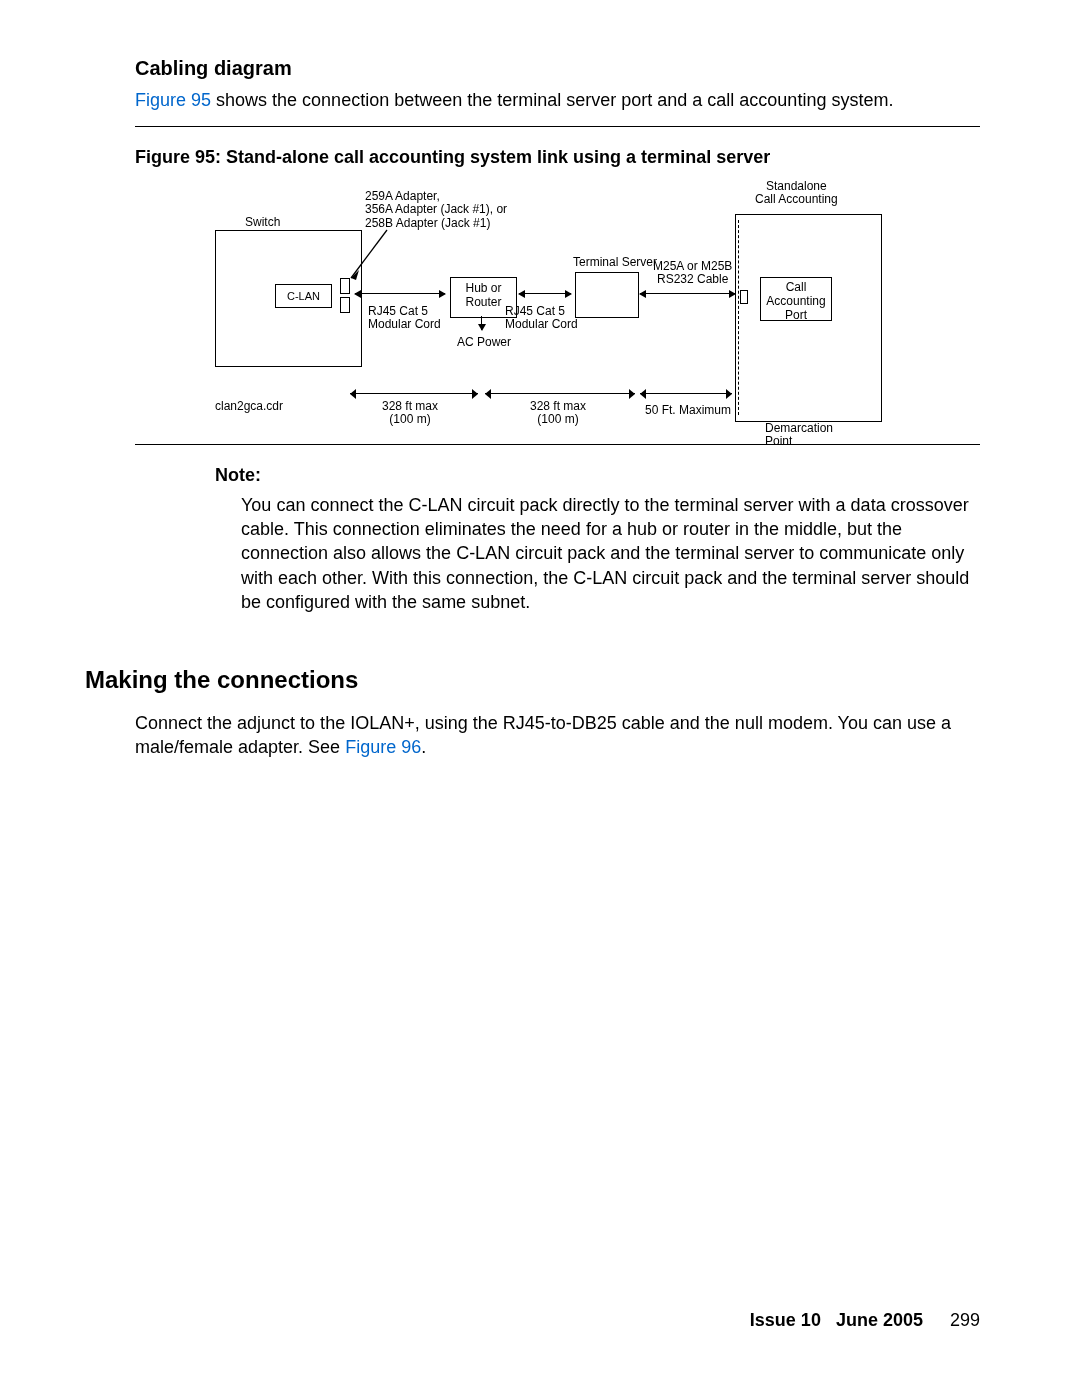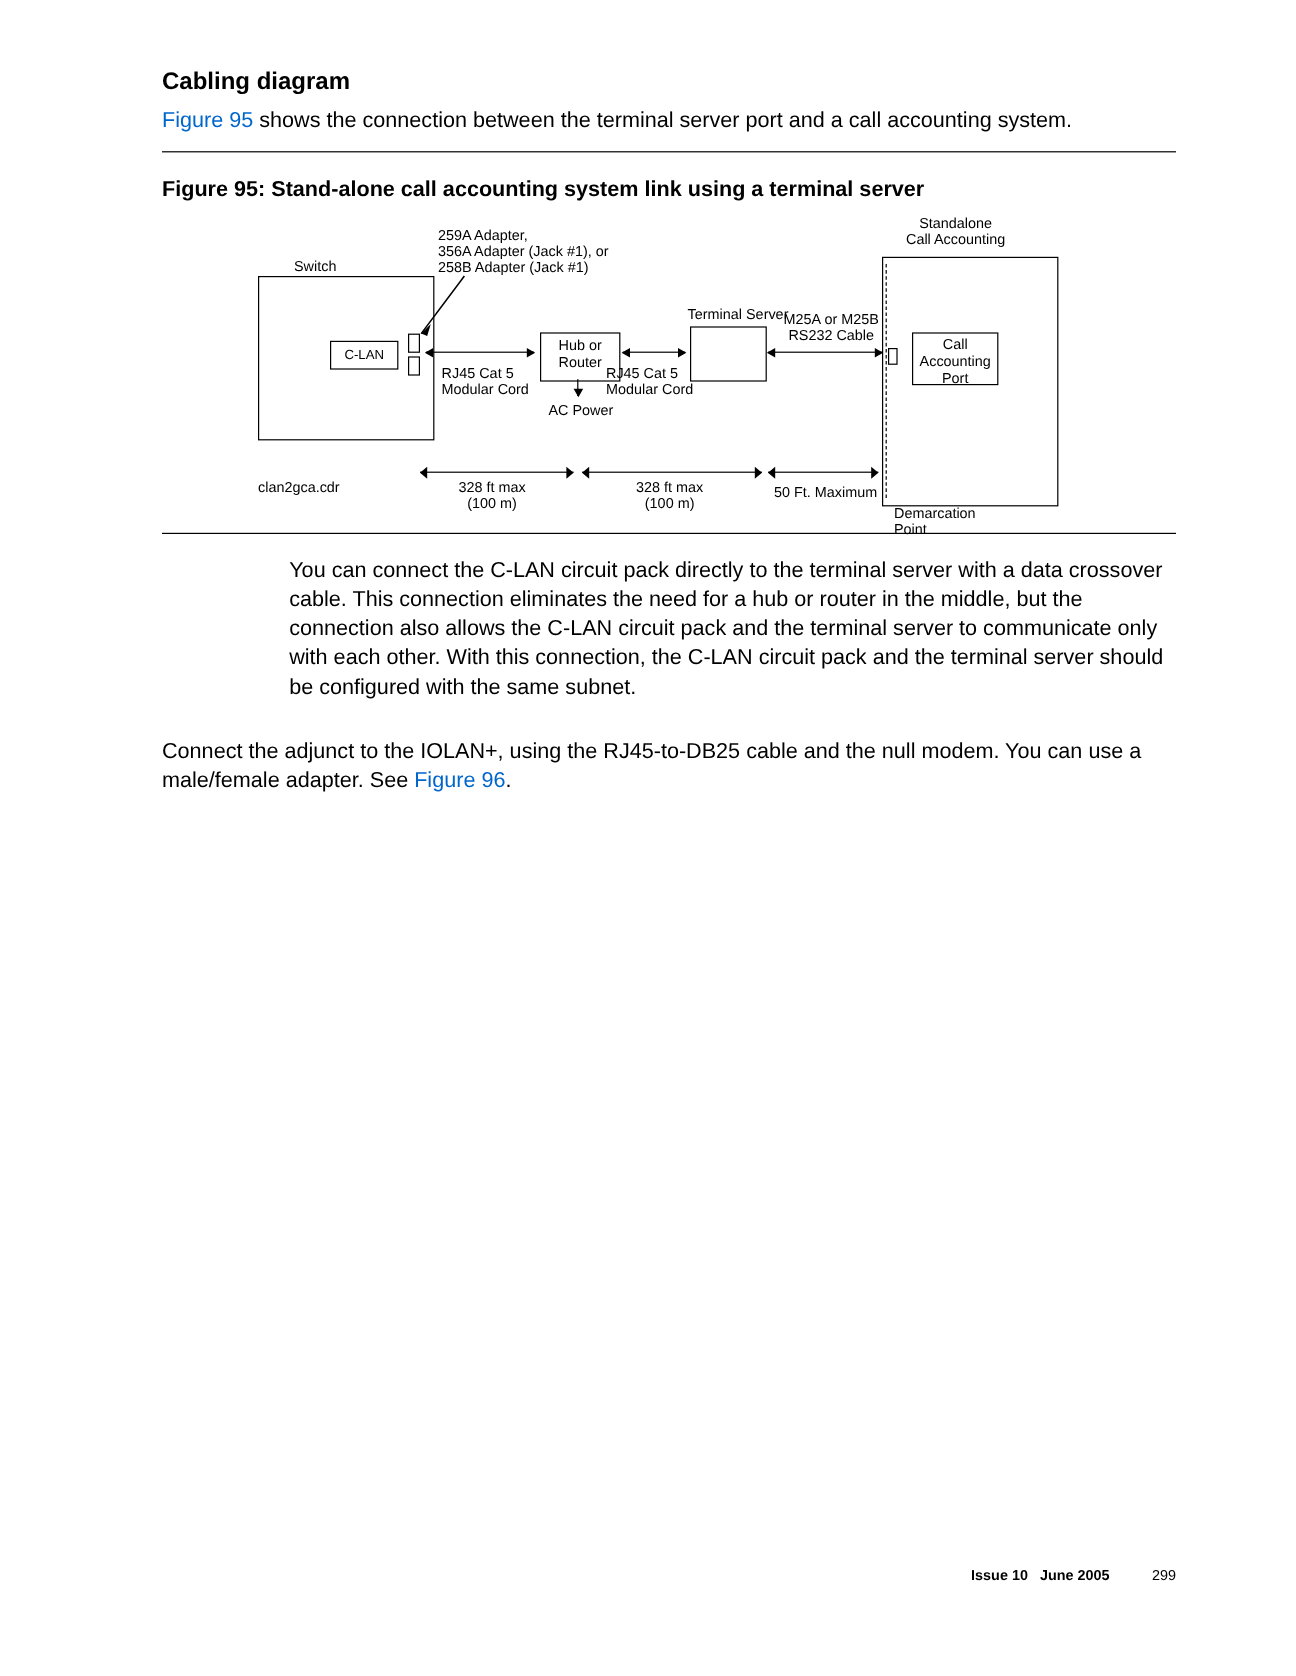--- a/index.html
+++ b/index.html
@@ -10,22 +10,22 @@
     margin-bottom:40px;}
   h3{font-size:20px;margin:0 0 6px 0;font-weight:bold;}
   h2{font-size:24px;margin:50px 0 14px -25px;font-weight:bold;}
   p{margin:0 0 14px 0;}
   .link{color:#0066cc;cursor:pointer;}
   .figcap{font-weight:bold;margin:18px 0 10px 0;}
   hr.thin{border:none;border-top:1px solid #000;margin:2px 0 10px 0;}
   .note-block{margin:18px 0 30px 80px;}
   .note-head{font-weight:bold;margin:0 0 6px 0;}
   .note-body{margin-left:26px;}
-  .footer{position:absolute;bottom:76px;right:100px;font-weight:bold;
-    font-size:12px;}
+  .footer{position:absolute;bottom:65px;right:100px;font-weight:bold;
+    font-size:18px;}
   .footer .pnum{display:inline-block;width:38px;text-align:right;
     font-weight:normal;margin-left:14px;}
 
   
   .diagram{position:relative;width:700px;height:260px;margin:0 0 4px 50px;
     font-size:12px;}
   .d-label{position:absolute;text-align:left;line-height:1.15;}
   .d-box{position:absolute;border:1px solid #000;background:#fff;}
 
   
@@ -164,35 +164,37 @@
       <div class="d-label" style="left:197px;top:220px;text-align:center">
         <div>328 ft max</div>
         <div>(100 m)</div>
       </div>
       <div class="d-label" style="left:345px;top:220px;text-align:center">
         <div>328 ft max</div>
         <div>(100 m)</div>
       </div>
       <div class="d-label" style="left:460px;top:224px">50 Ft. Maximum</div>
 
-      <div class="d-label" style="left:560px;top:242px;text-align:left">
+      <div class="d-label" style="left:580px;top:242px;text-align:left">
         <div>Demarcation</div>
         <div>Point</div>
       </div>
 
       <div class="d-label" style="left:30px;top:220px">clan2gca.cdr</div>
     </div>
 
     <hr class="thin">
 
     <div class="note-block">
+      <div class="note-head">Note:</div>
       <div class="note-body">You can connect the C-LAN circuit pack directly to the terminal server with a data crossover cable. This connection eliminates the need for a hub or router in the middle, but the connection also allows the C-LAN circuit pack and the terminal server to communicate only with each other. With this connection, the C-LAN circuit pack and the terminal server should be configured with the same subnet.</div>
     </div>
   </div>
 
+  <h2>Making the connections</h2>
   <p style="margin-left:25px">
     <span>Connect the adjunct to the IOLAN+, using the RJ45-to-DB25 cable and the null modem. You can use a male/female adapter. See </span><span class="link">Figure 96</span><span>.</span>
   </p>
 
   <div class="footer">
     <span>Issue 10</span>&nbsp;&nbsp;
     <span>June 2005</span>
     <span class="pnum">299</span>
   </div>
 </div>

